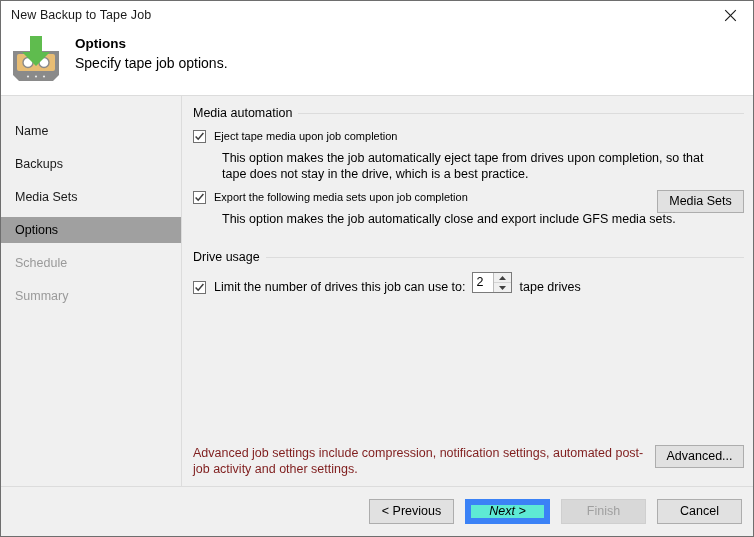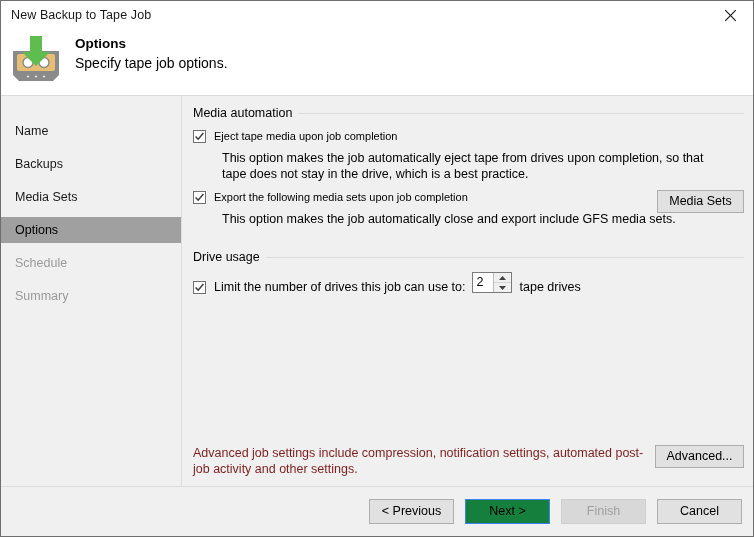--- a/index.html
+++ b/index.html
@@ -214,22 +214,23 @@
     align-items: center;
     justify-content: center;
   }
   .btn.disabled {
     color: #a0a0a0;
     background: #d8d8d8;
     border-color: #cfcfcf;
     cursor: default;
   }
   .btn.default {
-    background: #15803d;
-    border: 1px solid #3b82f6;
+    background: #5eead4;
+    border: 6px solid #3b82f6;
+    font-style: italic;
   }
 
   .media-sets-btn {
     position: absolute;
     right: 0;
     top: 0;
     width: 87px;
     height: 23px;
   }
 

